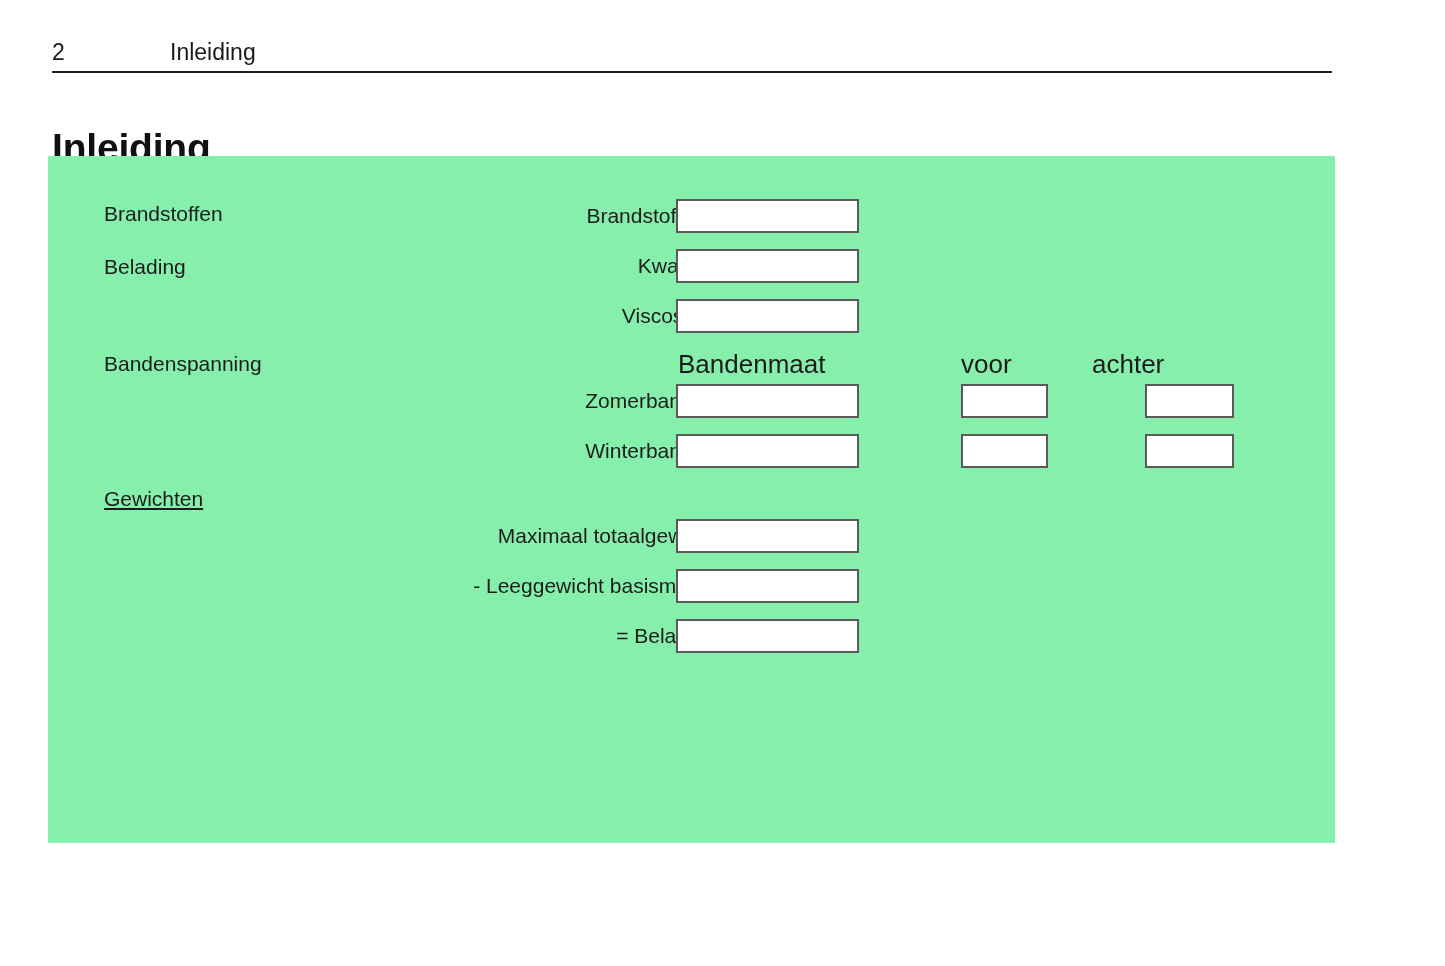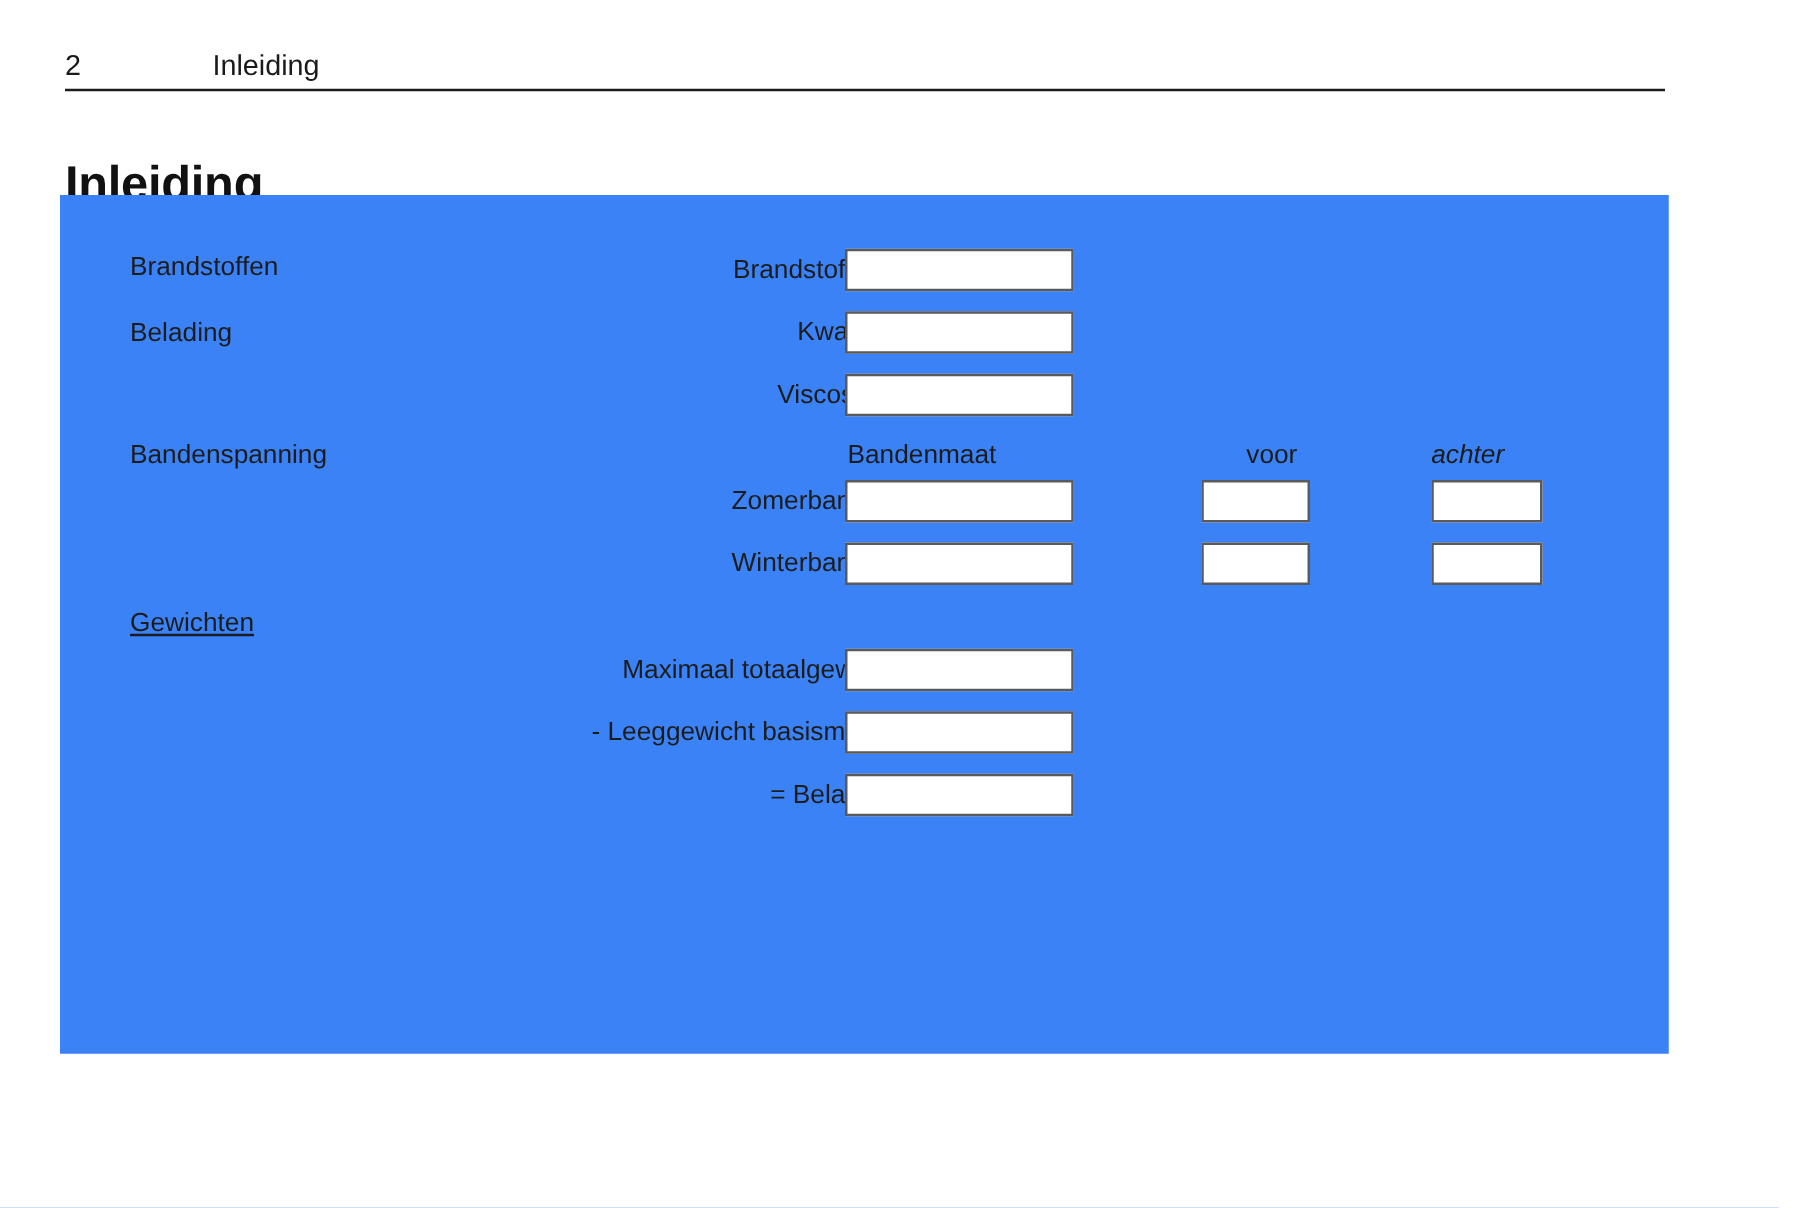--- a/index.html
+++ b/index.html
@@ -60,21 +60,21 @@
     color: #111111;
   }
 
   
   #content-block {
     position: absolute;
     left: 48px;
     top: 156px;
     width: 1287px;
     height: 687px;
-    background: #3b82f6;
+    background: #86efac;
   }
 
   
   .section-label {
     position: absolute;
     left: 56px;
     font-size: 21px;
     line-height: 26px;
     color: #1c1c1c;
     white-space: nowrap;
@@ -114,48 +114,48 @@
     width: 87px;
   }
   .box-rear {
     left: 1097px;          
     width: 89px;
   }
 
   
   .col-header {
     position: absolute;
-    font-size: 21px;
+    font-size: 26px;
     line-height: 26px;
     color: #1c1c1c;
     white-space: nowrap;
   }
   .col-header.size   { left: 630px; }
   .col-header.front  { left: 913px; }
-  .col-header.rear   { left: 1097px; font-style: italic; }
+  .col-header.rear   { left: 1044px; }
 </style>
 </head>
 <body>
 
 <div id="page-header">
   <span class="folio">2</span>
   <span class="running-title">Inleiding</span>
 </div>
 <div id="header-rule"></div>
 
 <h1 id="chapter-title">Inleiding</h1>
 
 <div id="content-block">
 
 <div class="section-label" style="top: 45px;">Brandstoffen</div>
     <div class="section-label" style="top: 98px;">Belading</div>
     <div class="section-label" style="top: 195px; text-align: center;">Bandenspanning</div>
     <div class="section-label" style="top: 330px; text-decoration: underline;">Gewichten</div>
     <div class="col-header size" style="top: 195px;">Bandenmaat</div>
-    <div class="col-header front" style="top: 195px; margin-left: 36px;">voor</div>
+    <div class="col-header front" style="top: 195px;">voor</div>
     <div class="col-header rear" style="top: 195px;">achter</div>
     <div class="field-row" style="top: 43px;">
       <div class="field-label">Brandstoftype</div>
       <div class="box box-wide"></div>
     </div>
     <div class="field-row" style="top: 93px;">
       <div class="field-label">Kwaliteit</div>
       <div class="box box-wide"></div>
     </div>
     <div class="field-row" style="top: 143px;">

